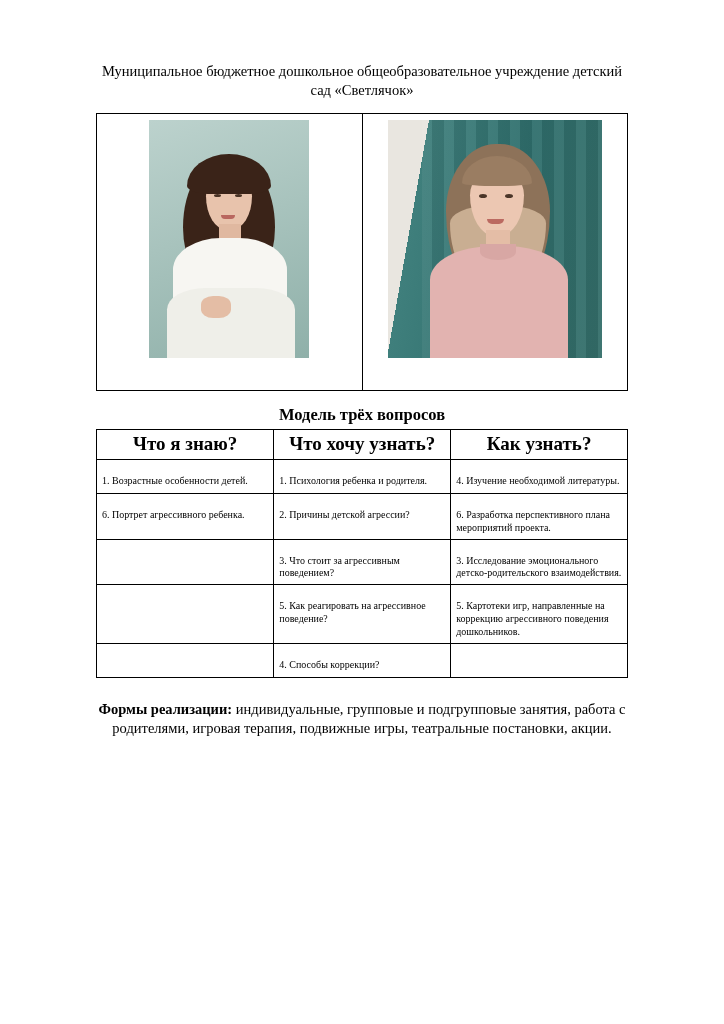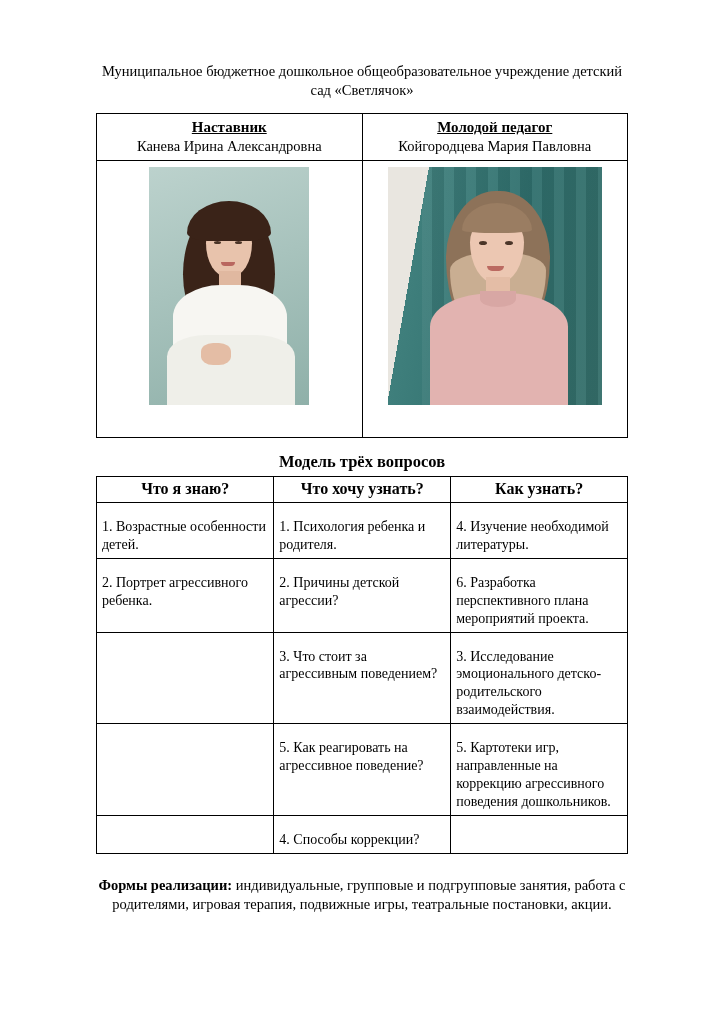--- a/index.html
+++ b/index.html
@@ -216,26 +216,26 @@
     margin: 30px 0 0 0;
   }
   .model-title {
     text-align: center;
     font-size: 16.5px;
     font-weight: bold;
     margin: 14px 0 4px 0;
   }
   table.model th {
     text-align: center;
-    font-size: 16px;
+    font-size: 19px;
     font-weight: bold;
     padding: 3px 4px 4px 4px;
   }
   table.model td {
-    font-size: 14px;
+    font-size: 10px;
     line-height: 1.28;
     padding: 15px 5px 4px 5px;
     height: 14px;
   }
   .forms {
     margin: 22px 0 8px 0;
     text-align: center;
     font-size: 14.5px;
     line-height: 1.32;
   }
@@ -243,30 +243,20 @@
 </style>
 </head>
 <body>
 
 <div class="page">
 
   <p class="org-title">Муниципальное бюджетное дошкольное общеобразовательное учреждение детский сад «Светлячок»</p>
 
   <table class="people">
     <tbody>
-        <tr>
-      <td class="people-head">
-        <div class="role">Наставник</div>
-        <div class="name">Канева Ирина Александровна</div>
-      </td>
-      <td class="people-head">
-        <div class="role">Молодой педагог</div>
-        <div class="name">Койгородцева Мария Павловна</div>
-      </td>
-    </tr>
     <tr>
       <td class="photo-cell">
         <div class="photo-wrap">
           <div class="photo1">
             <div class="hair"></div>
             <div class="face"></div>
             <div class="hair-front"></div>
             <div class="eye-l"></div>
             <div class="eye-r"></div>
             <div class="mouth"></div>
@@ -307,21 +297,21 @@
       <th style="width:33.4%">Что я знаю?</th>
       <th style="width:33.3%">Что хочу узнать?</th>
       <th style="width:33.3%">Как узнать?</th>
     </tr>
     <tr>
       <td>1. Возрастные особенности детей.</td>
       <td>1. Психология ребенка и родителя.</td>
       <td>4. Изучение необходимой литературы.</td>
     </tr>
     <tr>
-      <td>2. Портрет агрессивного ребенка.</td>
+      <td>6. Портрет агрессивного ребенка.</td>
       <td>2. Причины детской агрессии?</td>
       <td>6. Разработка перспективного плана мероприятий проекта.</td>
     </tr>
     <tr>
       <td></td>
       <td>3. Что стоит за агрессивным поведением?</td>
       <td>3. Исследование эмоционального детско-родительского взаимодействия.</td>
     </tr>
     <tr>
       <td></td>

